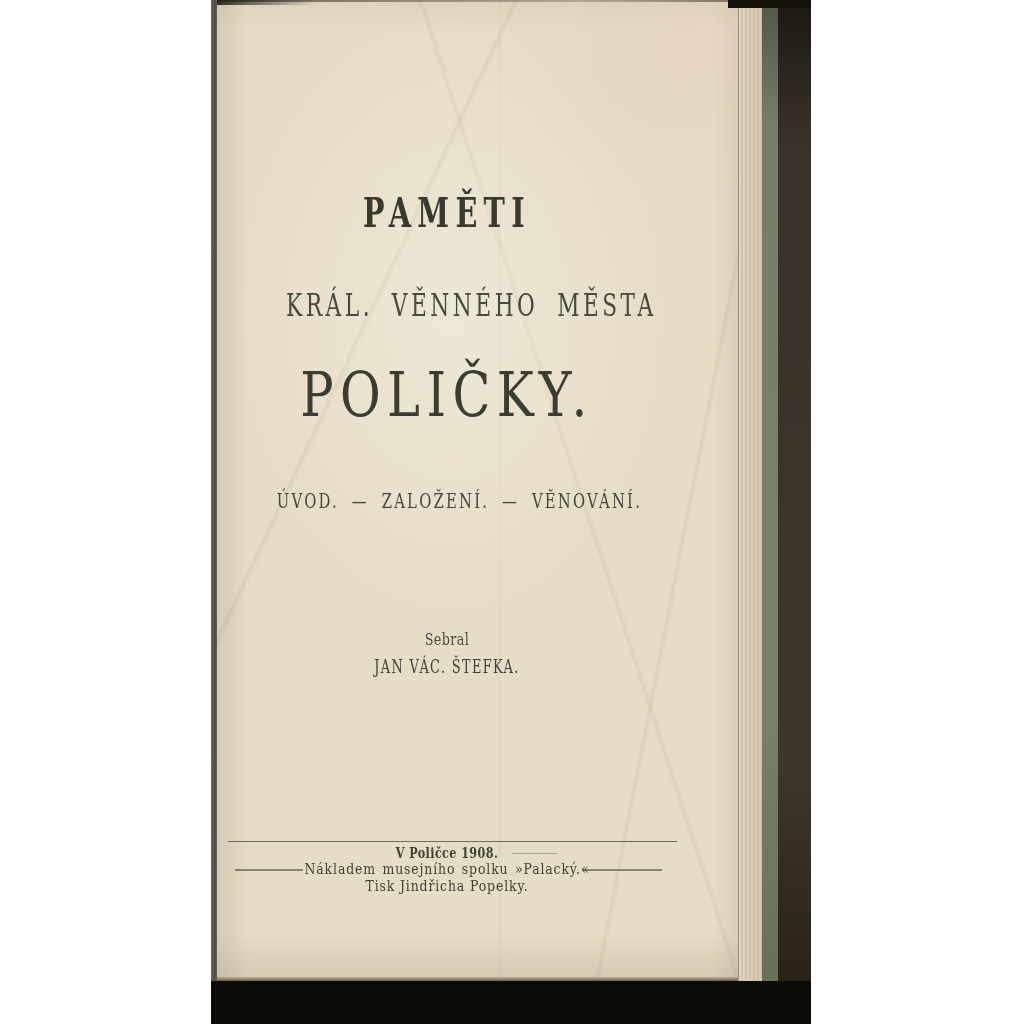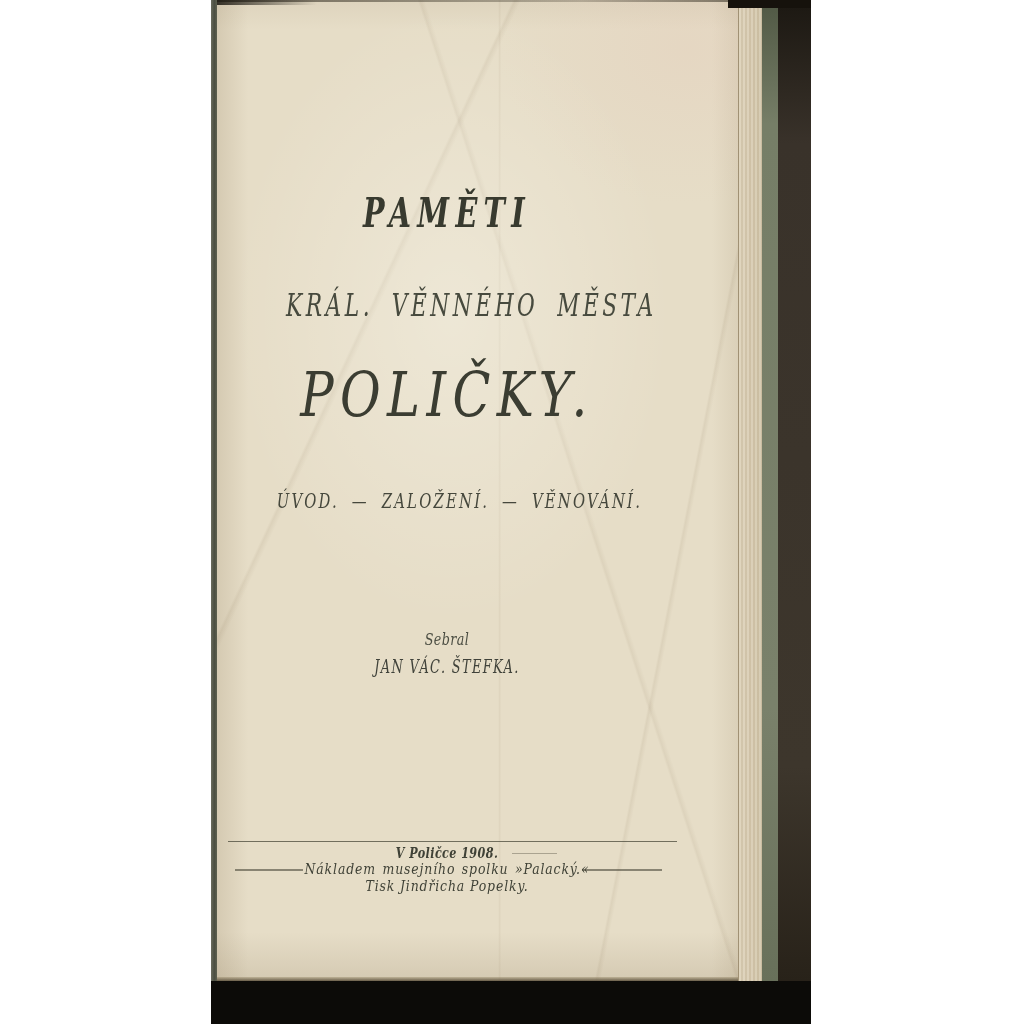--- a/index.html
+++ b/index.html
@@ -1,20 +1,19 @@
 <!DOCTYPE html>
 <html><head>
 <meta charset="utf-8">
 <style>
   html,body{margin:0;padding:0;background:#ffffff;}
   .stage{
     position:relative;width:1024px;height:1024px;overflow:hidden;
     background:#ffffff;
     font-family:"DejaVu Serif","Liberation Serif",serif;
-    font-style:italic;
   }
   
   .page-left-edge{
     position:absolute;left:211px;top:0;width:6px;height:982px;
     background:linear-gradient(90deg,#6a6c5e,#4b4e41 55%,#5d604f);
   }
   .page{
     position:absolute;left:217px;top:0;width:521px;height:981px;
     background:#e6ddc7;
   }

